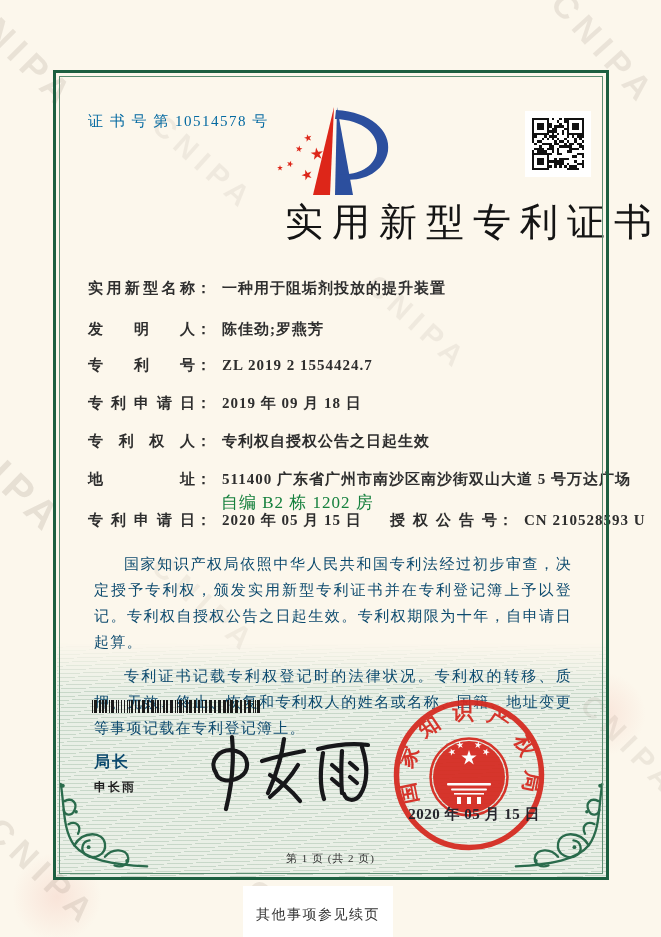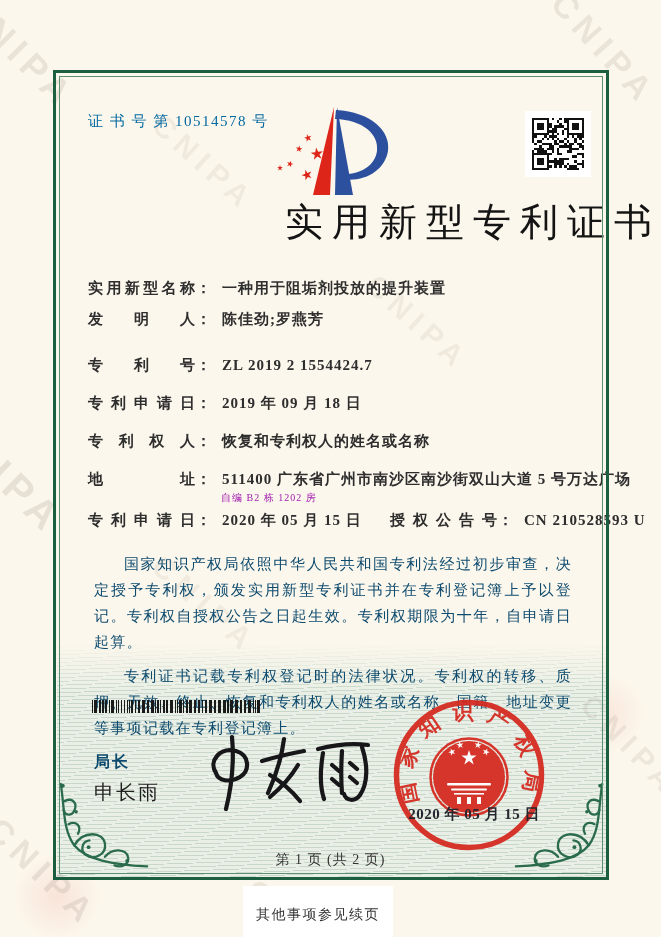--- a/index.html
+++ b/index.html
@@ -42,33 +42,33 @@
   .qr-box svg{position:absolute;left:7px;top:7px;}
   .logo{position:absolute;left:277px;top:104px;z-index:2;}
   .main-title{
     position:absolute;left:0;top:197px;width:100%;text-align:right;z-index:2;
     font-size:38px;font-weight:400;letter-spacing:9px;color:#141414;
   }
   .row{position:absolute;left:88px;z-index:2;font-size:15px;color:#2e2e2e;white-space:nowrap;letter-spacing:1px;font-weight:bold;}
   .flabel{display:inline-block;width:108px;text-align:justify;text-align-last:justify;}
   .fvalue{margin-left:10px;}
   .pair2{position:absolute;left:302px;top:0;}
-  .addr2{position:absolute;left:221px;top:491px;z-index:2;font-size:10px;letter-spacing:1px;color:#a21caf;}
+  .addr2{position:absolute;left:221px;top:491px;z-index:2;font-size:17px;letter-spacing:1px;color:#15803d;}
   .body-text{position:absolute;left:86px;top:543px;width:494px;z-index:2;}
   .body-text p{margin:8px;font-size:15px;line-height:26px;letter-spacing:1.3px;color:#0c4a6e;text-indent:2em;text-align:justify;}
   .barcode{position:absolute;left:92px;top:699px;z-index:2;}
   .officer-title{position:absolute;left:94px;top:752px;z-index:2;font-family:"Liberation Sans","DejaVu Sans",sans-serif;font-size:16px;font-weight:bold;color:#0c4a6e;letter-spacing:2px;}
-  .officer-name{position:absolute;left:94px;top:779px;z-index:2;font-family:"Liberation Sans","DejaVu Sans",sans-serif;font-size:20px;font-weight:normal;color:#1f1f1f;letter-spacing:2px;}
+  .officer-name{position:absolute;left:94px;top:779px;z-index:2;font-family:"Liberation Sans","DejaVu Sans",sans-serif;font-size:12px;font-weight:bold;color:#1f1f1f;letter-spacing:2px;}
   .signature{position:absolute;left:196px;top:731px;z-index:2;}
   .seal{position:absolute;left:390px;top:696px;z-index:2;opacity:0.93;}
   .seal-date{
     position:absolute;left:398px;top:805px;width:152px;z-index:3;text-align:center;
     font-size:15px;font-weight:bold;color:#26262e;letter-spacing:0.5px;
   }
-  .page-num{position:absolute;left:0;top:851px;width:661px;text-align:center;z-index:2;font-size:14px;color:#333;letter-spacing:1px;}
+  .page-num{position:absolute;left:0;top:851px;width:661px;text-align:center;z-index:2;font-size:11px;color:#333;letter-spacing:1px;}
   .cont-note{
     position:absolute;left:243px;top:886px;z-index:2;background:#ffffff;
     padding:20px 13px;font-size:14px;color:#333;letter-spacing:1.5px;
   }
 </style>
 </head>
 <body>
 
 <span class="wm" style="left:-18px;top:-14px;font-size:36px;opacity:.16;transform:rotate(45deg);">CNIPA</span>
 <span class="wm" style="left:572px;top:-16px;font-size:34px;opacity:.15;transform:rotate(48deg);">CNIPA</span>
@@ -286,31 +286,31 @@
     <use href="#star" transform="translate(30,71) scale(5.5) rotate(-20)"></use>
     <use href="#star" transform="translate(3,64) scale(3) rotate(0)"></use>
   </g>
 </svg>
 
 <div class="main-title">实用新型专利证书</div>
 
 <div class="row" style="top:279px">
   <span class="flabel">实用新型名称</span><span>：</span><span class="fvalue">一种用于阻垢剂投放的提升装置</span>
 </div>
-<div class="row" style="top:310px">
+<div class="row" style="top:320px">
   <span class="flabel">发明人</span><span>：</span><span class="fvalue">陈佳劲;罗燕芳</span>
 </div>
 <div class="row" style="top:356px">
   <span class="flabel">专利号</span><span>：</span><span class="fvalue">ZL 2019 2 1554424.7</span>
 </div>
 <div class="row" style="top:394px">
   <span class="flabel">专利申请日</span><span>：</span><span class="fvalue">2019 年 09 月 18 日</span>
 </div>
 <div class="row" style="top:432px">
-  <span class="flabel">专利权人</span><span>：</span><span class="fvalue">恢复和专利权人的姓名或名称</span>
+  <span class="flabel">专利权人</span><span>：</span><span class="fvalue">专利权自授权公告之日起生效</span>
 </div>
 <div class="row" style="top:470px">
   <span class="flabel">地址</span><span>：</span><span class="fvalue">511400 广东省广州市南沙区南沙街双山大道 5 号万达广场</span>
 </div>
 <div class="addr2">自编 B2 栋 1202 房</div>
 <div class="row" style="top:511px">
   <span class="flabel">专利申请日</span><span>：</span><span class="fvalue">2020 年 05 月 15 日</span>
   <span class="pair2">
     <span class="flabel">授权公告号</span><span>：</span><span class="fvalue">CN 210528593 U</span>
   </span>

